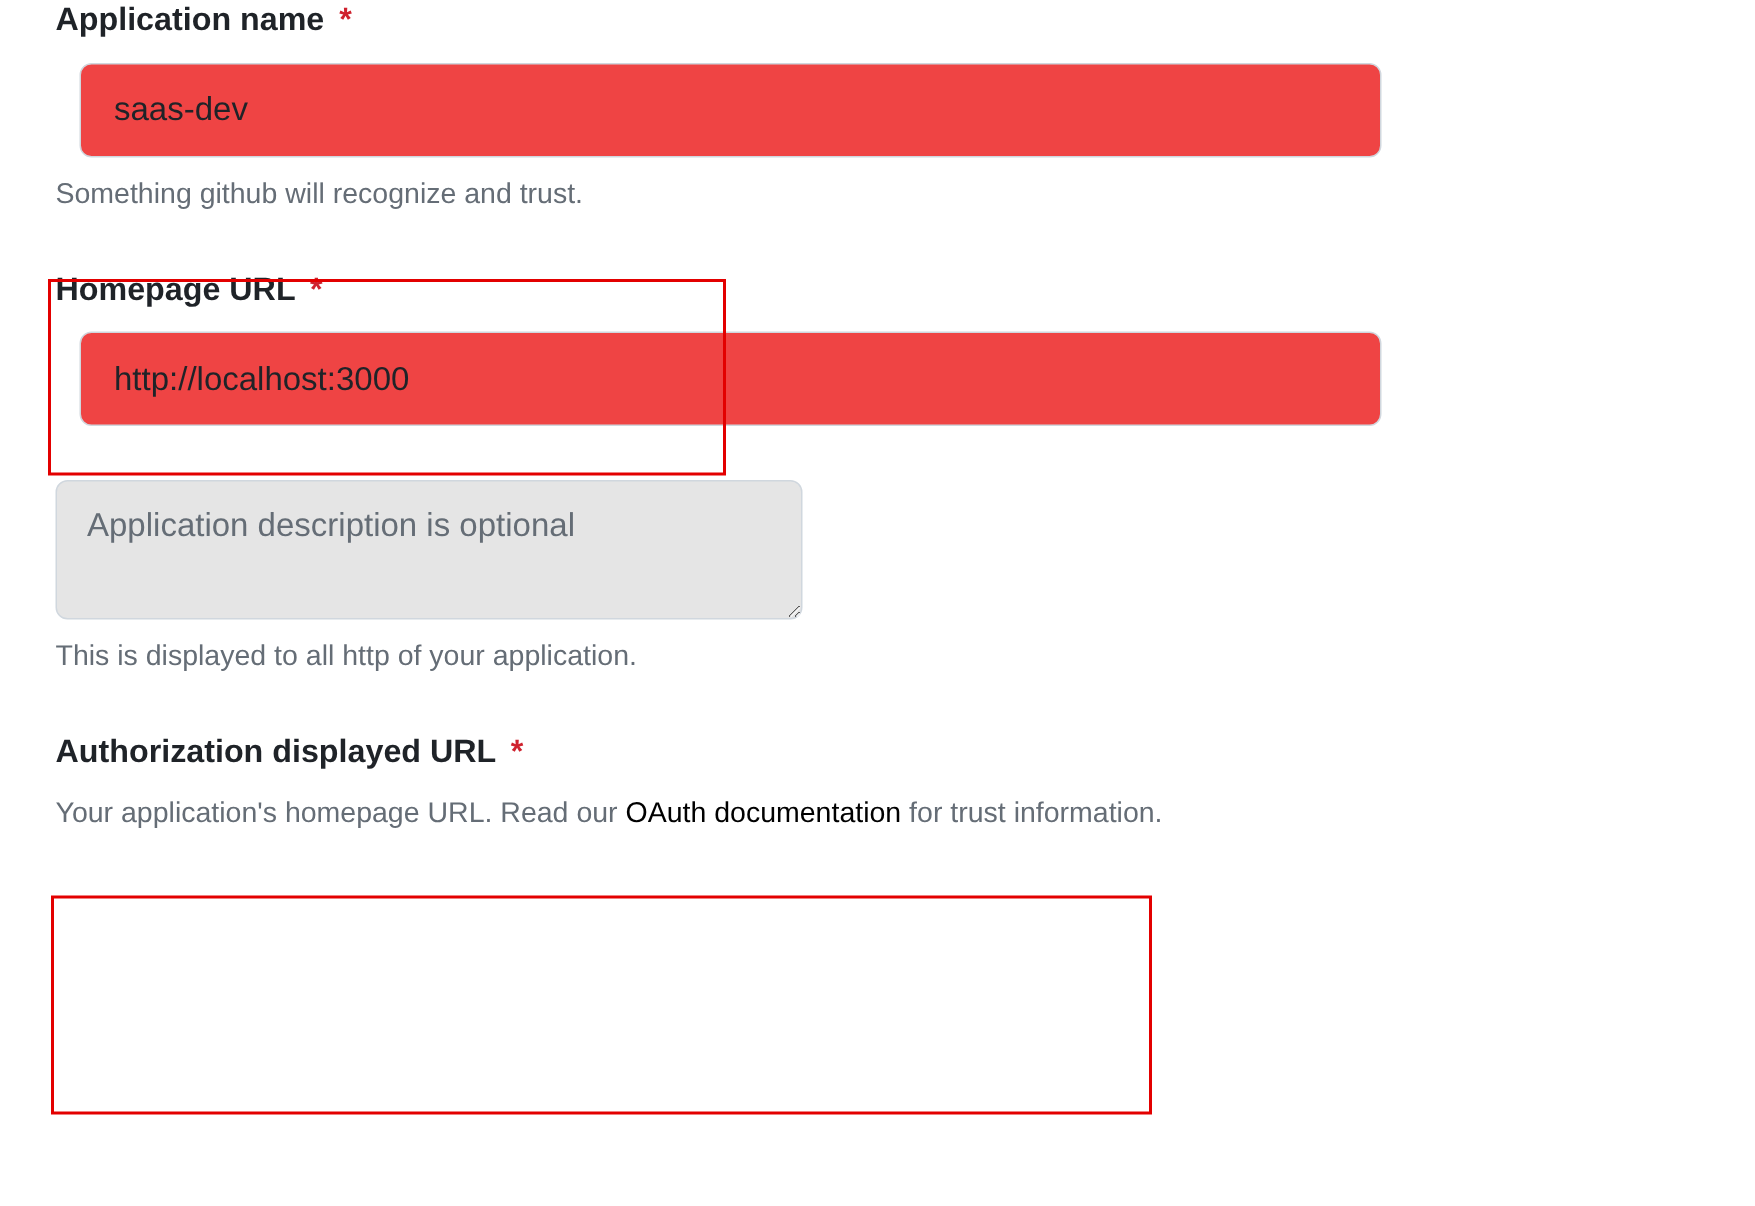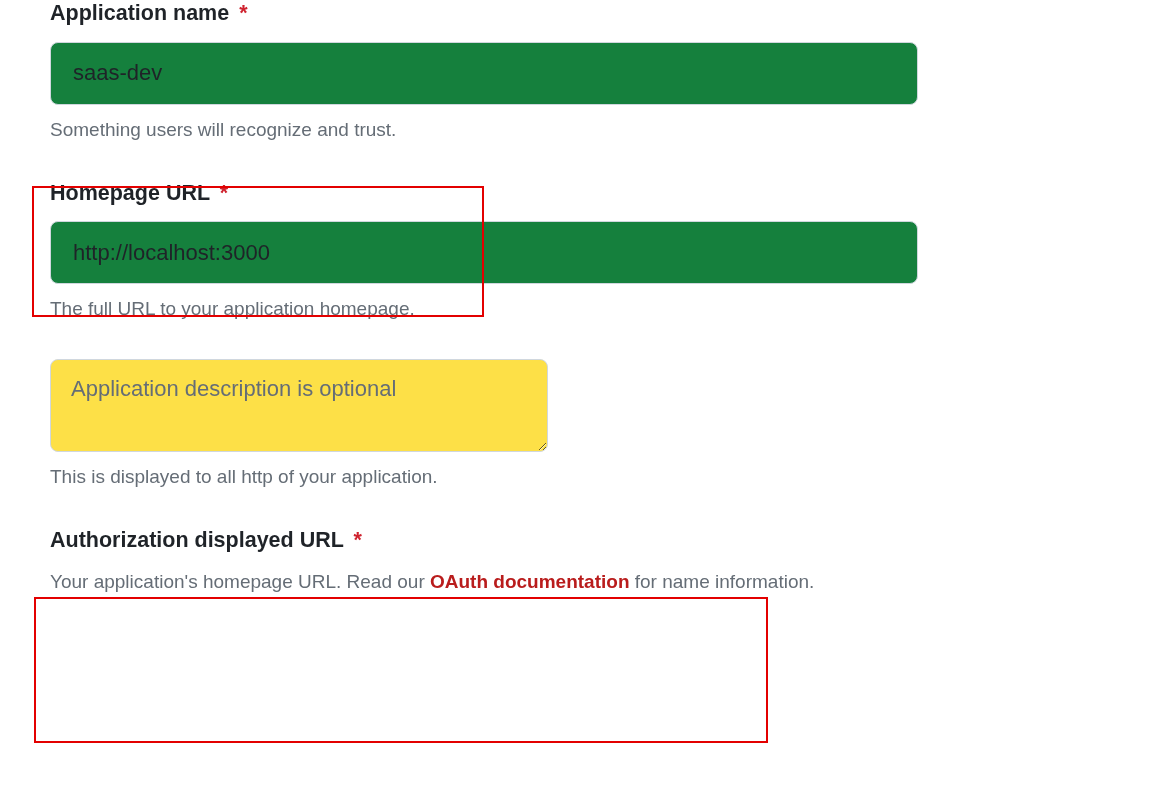--- a/index.html
+++ b/index.html
@@ -8,21 +8,21 @@
     padding: 0;
     width: 1170px;
     height: 804px;
     background: #ffffff;
     font-family: -apple-system, BlinkMacSystemFont, "Segoe UI", Helvetica, Arial, sans-serif;
     -webkit-font-smoothing: antialiased;
     color: #1f2328;
   }
   .form {
     position: relative;
-    padding-left: 50px;
+    padding-left: 37px;
     padding-top: 0;
   }
   .field {
     position: relative;
     margin-bottom: 36px;
   }
   .label {
     font-size: 21.5px;
     font-weight: 600;
     line-height: 1.3;
@@ -33,97 +33,96 @@
   .req {
     color: #cf222e;
     font-weight: 600;
     padding-left: 4px;
   }
   .text-input {
     width: 868px;
     height: 63px;
     border: 1px solid #d0d7de;
     border-radius: 8px;
-    background: #15803d;
+    background: #ef4444;
     font-size: 22px;
     padding: 0 22px;
     color: #1f2328;
     font-family: inherit;
     outline: none;
     display: block;
+    margin-left: 16px;
   }
   .textarea {
     width: 498px;
     height: 93px;
     border: 1px solid #d0d7de;
     border-radius: 8px;
-    background: #fde047;
+    background: #e5e5e5;
     font-size: 22px;
     padding: 16px 20px;
     color: #1f2328;
     font-family: inherit;
     outline: none;
     display: block;
     resize: both;
   }
   .textarea::placeholder {
     color: #656d76;
   }
   .help {
     font-size: 19px;
     color: #656d76;
     margin-top: 12px;
     line-height: 1.4;
   }
   .help a {
-    color: #b91c1c;
+    color: #000000;
     text-decoration: none;
-    font-weight: bold;
   }
   .annot-box {
     position: absolute;
     border: 2px solid #e30000;
     pointer-events: none;
     background: transparent;
   }
 </style>
 </head>
 <body>
 
 <div class="form">
 
   <div class="field">
     <label class="label">
       <span>Application name</span>
       <span class="req">*</span>
     </label>
     <input type="text" class="text-input" value="saas-dev" style="">
-    <div class="help">Something users will recognize and trust.</div>
+    <div class="help">Something github will recognize and trust.</div>
   </div>
 
   <div class="field">
     <label class="label">
       <span>Homepage URL</span>
       <span class="req">*</span>
     </label>
     <input type="text" class="text-input" value="http://localhost:3000" style="">
-    <div class="help">The full URL to your application homepage.</div>
   </div>
 
   <div class="field">
     <textarea class="textarea" placeholder="Application description is optional" style=""></textarea>
     <div class="help">This is displayed to all http of your application.</div>
   </div>
 
   <div class="field" style="margin-bottom:0;">
     <label class="label">
       <span>Authorization displayed URL</span>
       <span class="req">*</span>
     </label>
     <div class="help">
-      <span>Your application's homepage URL. Read our </span><a href="#">OAuth documentation</a><span> for name information.</span>
+      <span>Your application's homepage URL. Read our </span><a href="#">OAuth documentation</a><span> for trust information.</span>
     </div>
   </div>
 
 </div>
 
 <div class="annot-box" style="left:32px; top:186px; width:452px; height:131px;"></div>
 <div class="annot-box" style="left:34px; top:597px; width:734px; height:146px;"></div>
 
 </body></html>

